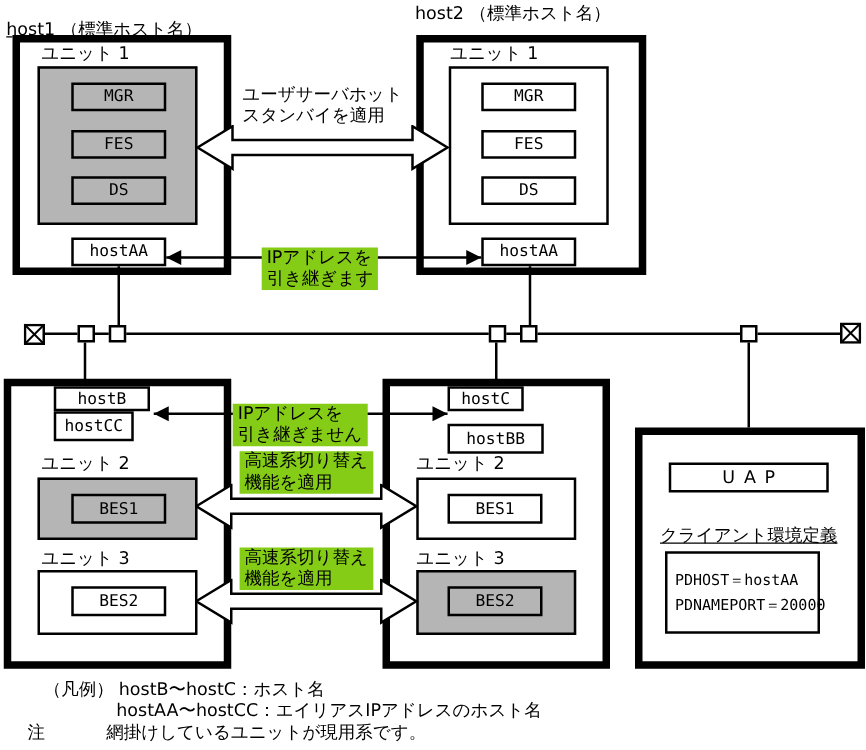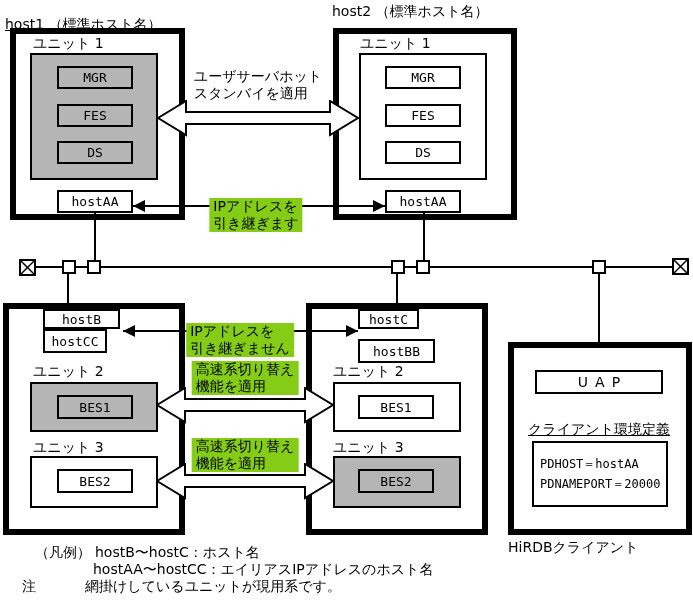--- a/index.html
+++ b/index.html
@@ -146,26 +146,25 @@
     <div>高速系切り替え</div>
     <div>機能を適用</div>
   </div>
   <svg class="darrow" style="left:156px;top:463px;" width="180" height="37" viewBox="0 0 180 37">
     <polygon points="1,18 29,1 29,12 149,12 149,1 177,18 149,35 149,24 29,24 29,35" fill="#ffffff" stroke="#000000" stroke-width="2"></polygon>
   </svg>
 
   <div class="thickbox" style="left:508px;top:342px;width:184px;height:193px;">
     <div class="nbox uap" style="left:21px;top:22px;width:128px;height:24px;">UAP</div>
     <div class="label" style="left:14px;top:73px;text-decoration:underline;">クライアント環境定義</div>
-    <div class="envbox" style="left:18px;top:93px;width:136px;height:66px;">
+    <div class="envbox" style="left:18px;top:93px;width:124px;height:66px;">
       <div>PDHOST＝hostAA</div>
       <div>PDNAMEPORT＝20000</div>
     </div>
   </div>
-  <div class="label" style="left:508px;top:539px;">HiRDBクライアント</div>
 
   <div class="legend" style="left:93px;top:561px;">hostAA〜hostCC：エイリアスIPアドレスのホスト名</div>
   <div class="legend" style="left:35px;top:544px;">
     <span>（凡例）</span><span style="margin-left:4px;">hostB〜hostC：ホスト名</span>
   </div>
   <div class="legend" style="left:22px;top:578px;">
     <span>注</span><span style="margin-left:49px;">網掛けしているユニットが現用系です。</span>
   </div>
 
 </div>

